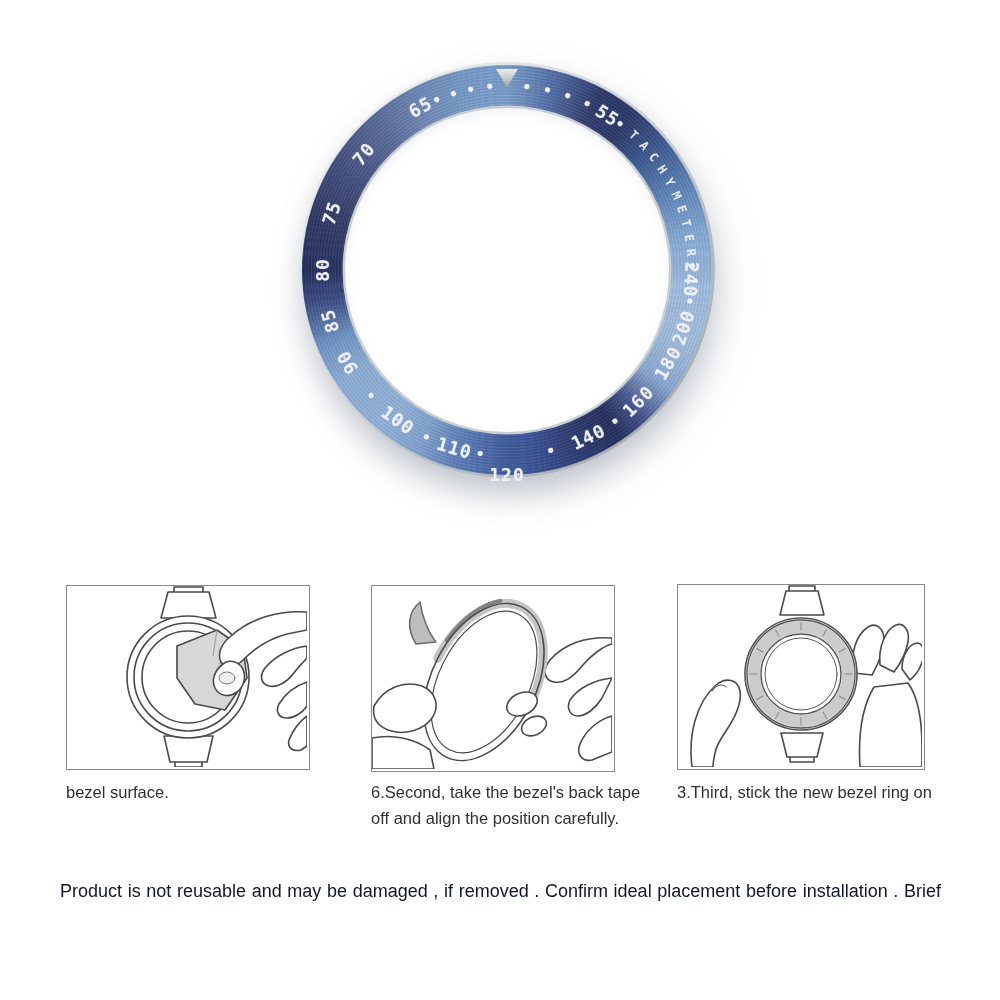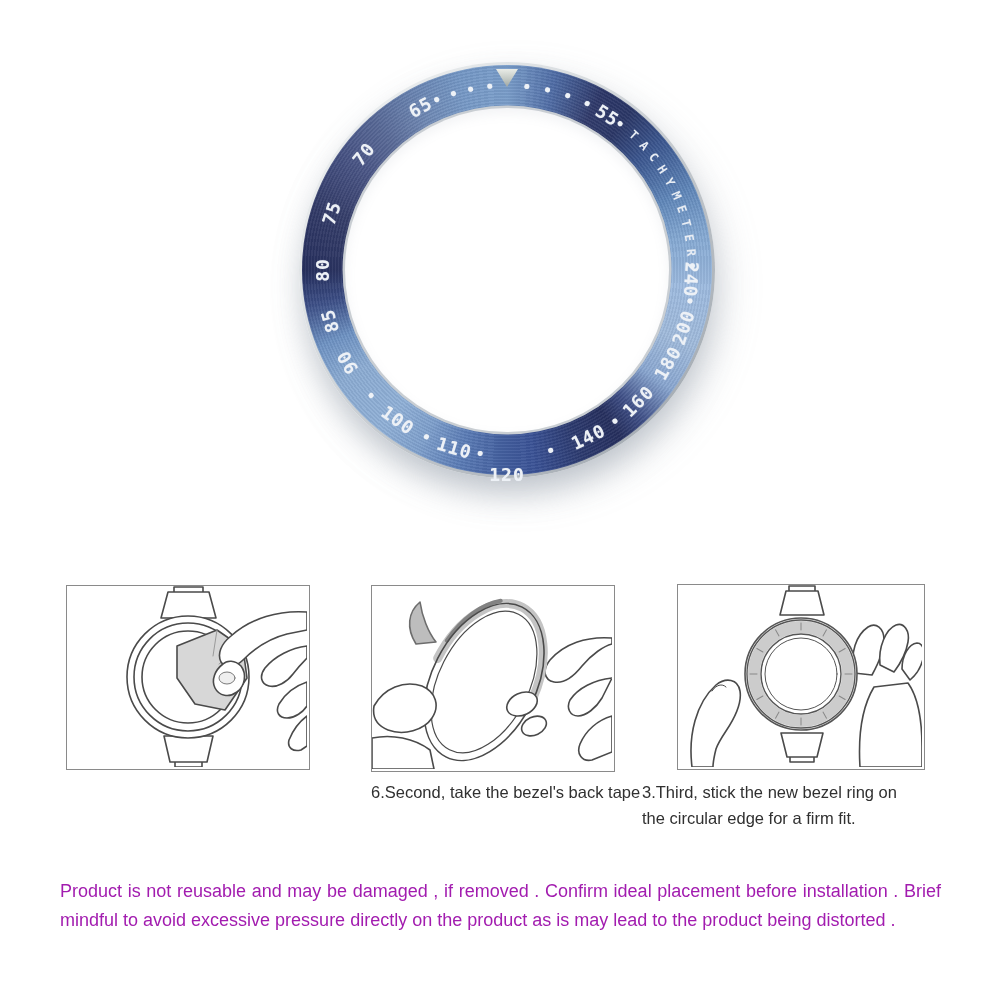--- a/index.html
+++ b/index.html
@@ -39,25 +39,25 @@
     border-radius:50%;background:#eef2f7;box-shadow:0 0 1px rgba(255,255,255,.6);}
 
   
   .figure-box{position:absolute;background:#fff;border:1px solid #8a8a8a;}
   .fb1{left:66px;top:585px;width:242px;height:183px;}
   .fb2{left:371px;top:585px;width:242px;height:185px;}
   .fb3{left:677px;top:584px;width:246px;height:184px;}
   .caption{position:absolute;top:779px;font-size:16.5px;line-height:26px;color:#303030;}
   .cap1{left:66px;width:258px;}
   .cap2{left:371px;width:276px;}
-  .cap3{left:642px;width:278px;}
+  .cap3{left:677px;width:278px;}
 
   
   .disclaimer{position:absolute;left:60px;top:877px;width:881px;
-    font-size:18px;line-height:29px;color:#a21caf;}
+    font-size:18px;line-height:29px;color:#0f172a;}
   .jline{text-align:justify;text-align-last:justify;}
   svg{display:block;}
 </style>
 </head>
 <body>
 
 <div class="page">
 
   <div class="bezel-wrap">
     <div class="bezel-outer">
@@ -177,27 +177,27 @@
         <line x1="123" y1="38" x2="123" y2="45" transform="rotate(210 123 89)"></line>
         <line x1="123" y1="38" x2="123" y2="45" transform="rotate(240 123 89)"></line>
         <line x1="123" y1="38" x2="123" y2="45" transform="rotate(270 123 89)"></line>
         <line x1="123" y1="38" x2="123" y2="45" transform="rotate(300 123 89)"></line>
         <line x1="123" y1="38" x2="123" y2="45" transform="rotate(330 123 89)"></line>
       </g>
     </svg>
   </div>
 
   <div class="caption cap1">
+    <div>bezel surface.</div>
   </div>
   <div class="caption cap2">
     <div>6.Second, take the bezel's back tape</div>
+    <div>off and align the position carefully.</div>
   </div>
   <div class="caption cap3">
     <div>3.Third, stick the new bezel ring on</div>
-    <div>the circular edge for a firm fit.</div>
   </div>
 
   <div class="disclaimer">
     <div class="jline">Product is not reusable and may be damaged , if removed . Confirm ideal placement before installation . Brief</div>
-    <div>mindful to avoid excessive pressure directly on the product as is may lead to the product being distorted .</div>
   </div>
 
 </div>
 
 </body></html>

